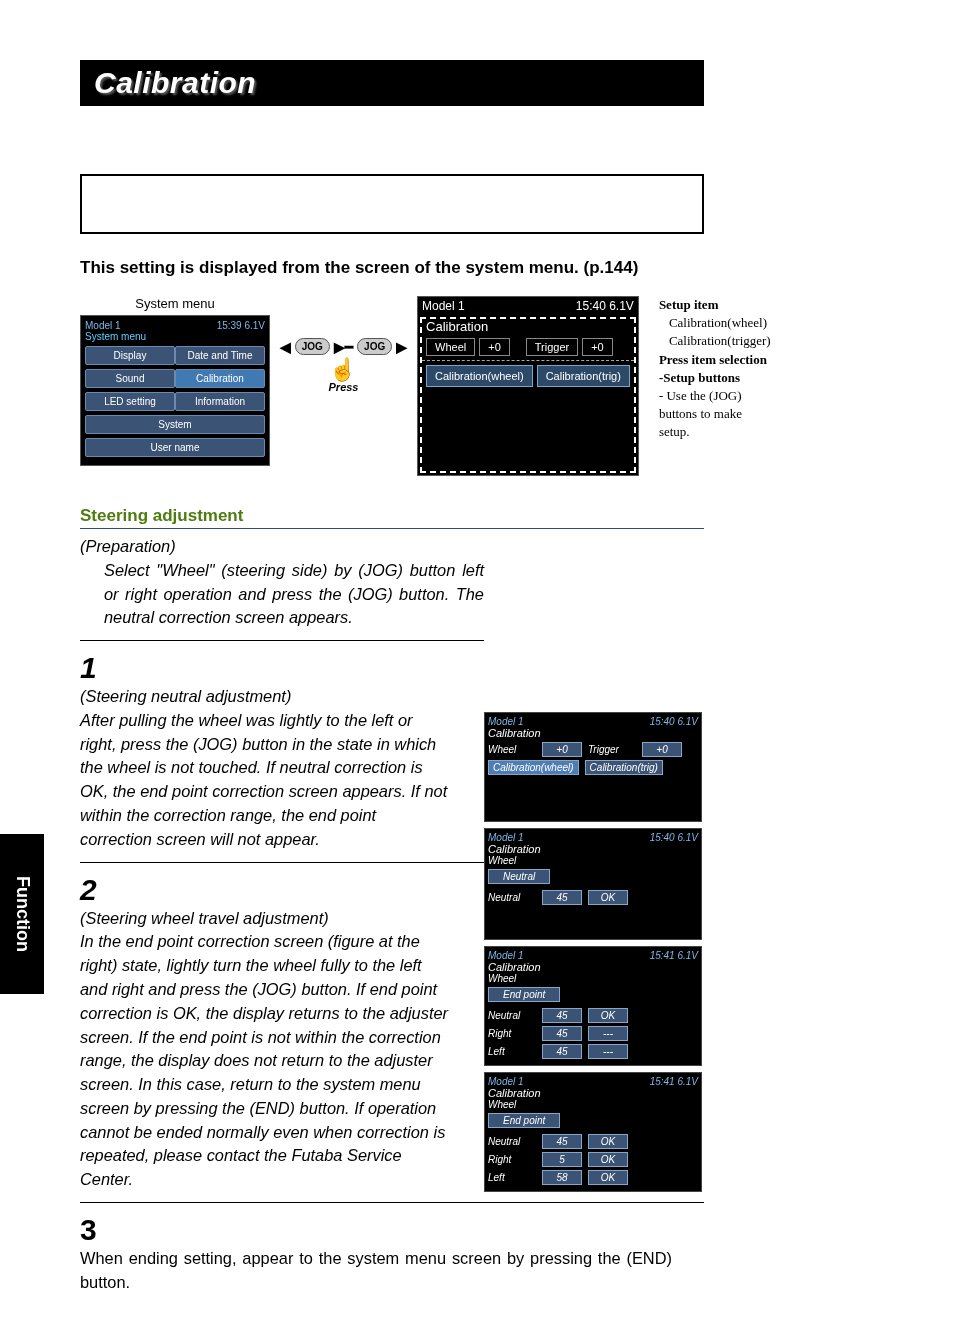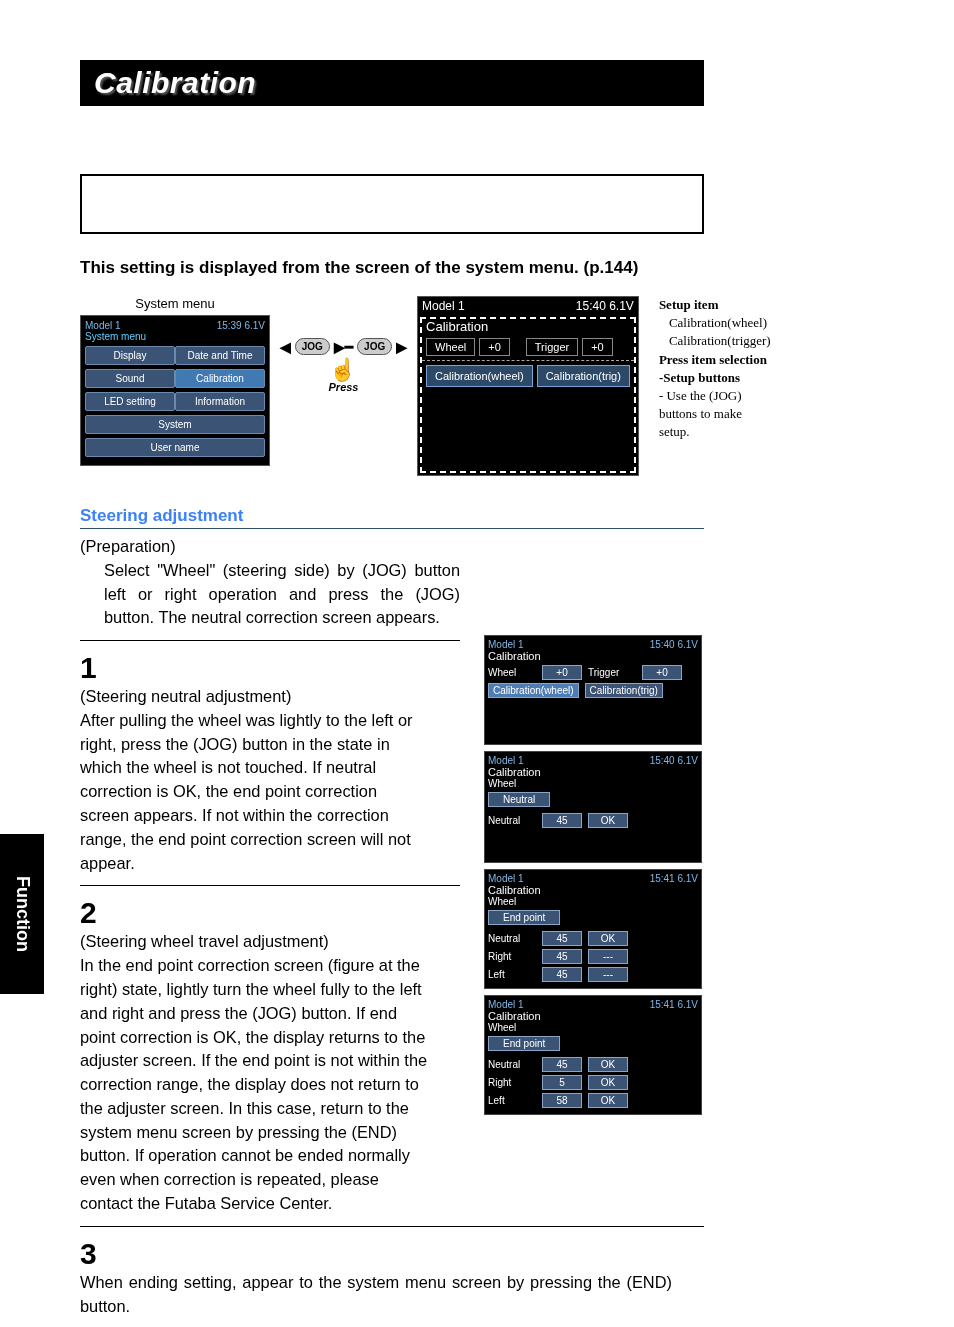--- a/index.html
+++ b/index.html
@@ -28,24 +28,24 @@
   .wheel-trigger-row { display: flex; gap: 4px; padding: 4px; border-bottom: 1px dashed #aaa; }
   .wt-cell { border: 1px solid #888; padding: 2px 8px; font-size: 11px; }
   .calib-btn-row { display: flex; gap: 4px; padding: 4px; }
   .calib-btn { border: 1px solid #7aa4d6; background: #2d4968; padding: 4px 8px; font-size: 11px; flex: 1; text-align: center; }
   .cal-screen-spacer { height: 80px; }
   .dashed-border { border: 2px dashed #fff; margin: 2px; }
   .setup-col { width: 225px; font-size: 13px; line-height: 1.4; font-family: Liberation Serif, serif; }
   .setup-col .lbl { font-weight: bold; font-size: 13px; }
   .setup-col .item { padding-left: 10px; }
   .dash-line-connector { border-top: 1px solid #999; position: relative; top: 8px; width: 24px; }
-  .section-hdr { color: #3b82f6; font-weight: bold; font-size: 17px; border-bottom: 1px solid #2f4e6f; padding-bottom: 2px; margin: 22px 0 6px 0; }
+  .section-hdr { color: #4d7c0f; font-weight: bold; font-size: 17px; border-bottom: 1px solid #2f4e6f; padding-bottom: 2px; margin: 22px 0 6px 0; }
   .body-text { font-size: 16.4px; line-height: 1.45; text-align: justify; }
   .indent { padding-left: 24px; }
-  .two-col { display: flex; gap: 24px; align-items: center; }
+  .two-col { display: flex; align-items: flex-end; font-style: italic; }
   .left-col { flex: 1; }
   .right-col { width: 220px; display: flex; flex-direction: column; gap: 6px; }
   .step-num { font-size: 30px; font-weight: bold; display: inline-block; width: 30px; vertical-align: top; }
   .step-body { display: inline-block; width: calc(100% - 32px); vertical-align: top; }
   hr.step-div { border: none; border-top: 1.5px solid #000; margin: 10px 0; }
   .mini-screen { background: #000; color: #fff; font-size: 10px; width: 218px; padding: 3px; border: 1px solid #444; }
   .mini-top { display: flex; justify-content: space-between; font-size: 10px; color: #7fb8e8; }
   .mini-title { font-size: 11px; }
   .mini-row { display: flex; gap: 6px; align-items: center; margin: 3px 0; }
   .mini-lbl { width: 48px; font-size: 10px; }

